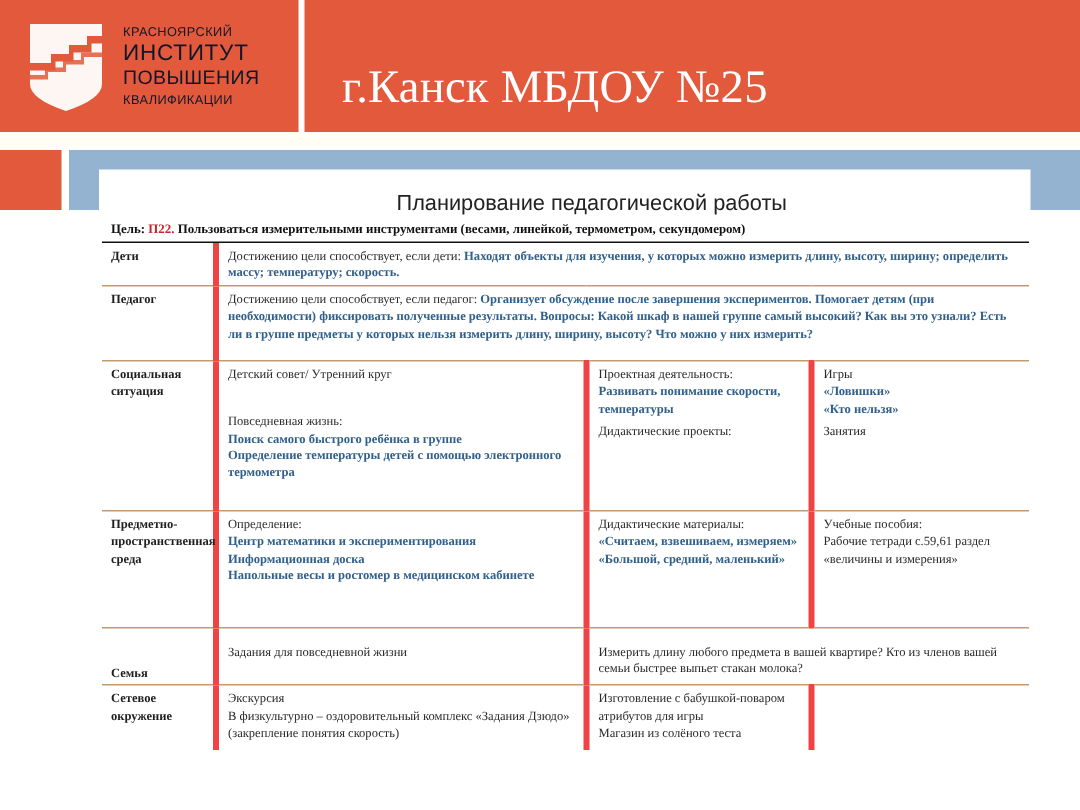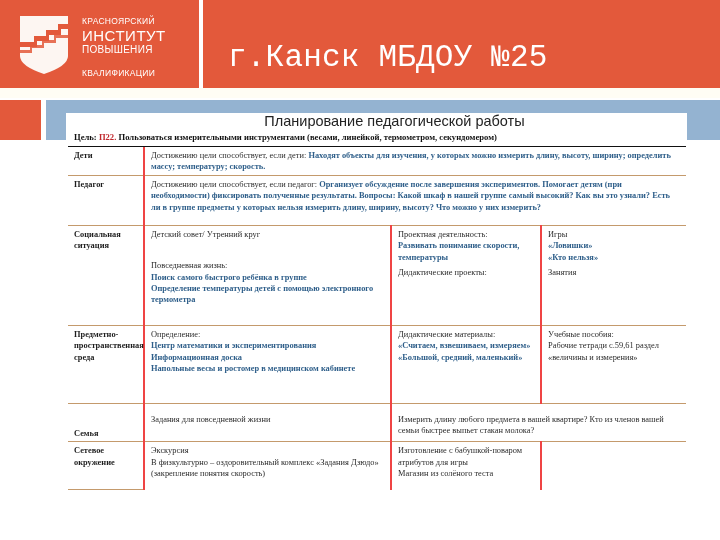--- a/index.html
+++ b/index.html
@@ -15,64 +15,64 @@
       background: #e3593b;
     }
     .header-cream {
       position: absolute; left: 0; top: 88px; width: 720px; height: 10px;
       background: #fffdf4;
     }
     .logo-shield {
       position: absolute; left: 20px; top: 16px; width: 48px; height: 58px;
     }
     .logo-text {
-      position: absolute; left: 82px; top: 17px; color: #ffffff;
+      position: absolute; left: 82px; top: 17px; color: #0f172a;
       font-family: "Liberation Sans", sans-serif; line-height: 1;
     }
     .logo-text .l1 { font-size: 8.5px; letter-spacing: 0.3px; display: block; margin-bottom: 2px; }
     .logo-text .l2 { font-size: 15px; letter-spacing: 0.5px; display: block; margin-bottom: 2px; }
-    .logo-text .l3 { font-size: 10px; letter-spacing: 0.3px; display: block; margin-bottom: 14px; }
+    .logo-text .l3 { font-size: 13px; letter-spacing: 0.3px; display: block; margin-bottom: 4px; }
     .logo-text .l4 { font-size: 8.5px; letter-spacing: 0.3px; display: block; }
 
     .slide-title {
       position: absolute; left: 228px; top: 40px; color: #ffffff;
-      font-family: Liberation Mono, monospace; font-size: 31px; line-height: 36px;
+      font-family: Liberation Serif, serif; font-size: 31px; line-height: 36px;
       letter-spacing: 0.2px;
     }
 
     .accent-orange {
       position: absolute; left: 0; top: 100px; width: 41px; height: 40px;
       background: #e3593b;
     }
     .accent-blue {
       position: absolute; left: 46px; top: 100px; width: 674px; height: 40px;
       background: #94b3d1;
     }
 
     .doc {
       position: absolute; left: 66px; top: 113px; width: 621px; height: 387px;
       background: #ffffff; overflow: hidden;
     }
     .doc-title {
       text-align: center; font-family: "Liberation Sans", sans-serif;
-      font-size: 14.5px; color: #222; margin-top: 0; padding-left: 36px; line-height: 17px;
+      font-size: 14.5px; color: #222; margin-top: 15px; padding-left: 36px; line-height: 17px;
     }
     .goal {
       font-size: 8.6px; font-weight: bold; color: #111; padding: 2px 8px 0 8px; line-height: 11px;
       white-space: nowrap;
     }
     .goal .code { color: #c0282d; }
     .goal-rule { height: 1px; background: #111; margin: 3px 0 0 2px; width: 618px; }
 
     table.plan {
       border-collapse: collapse; width: 618px; margin-left: 2px;
       font-size: 8.4px; line-height: 11.4px; color: #2b2b2b; table-layout: fixed;
     }
     table.plan td {
-      border-right: 2px solid #ef4444; border-bottom: 1px solid #c49a6c;
+      border-right: 4px solid #ef4444; border-bottom: 1px solid #c49a6c;
       vertical-align: top; padding: 3px 5px 2px 6px;
     }
     table.plan td:last-child { border-right: none; }
     table.plan td.label { font-weight: bold; color: #1e1e1e; }
     .hl { color: #2f5f8a; font-weight: bold; }
     .blk { display: block; }
     .gap { display: block; height: 20px; }
     .gap-sm { display: block; height: 4px; }
   </style>
 </head>

